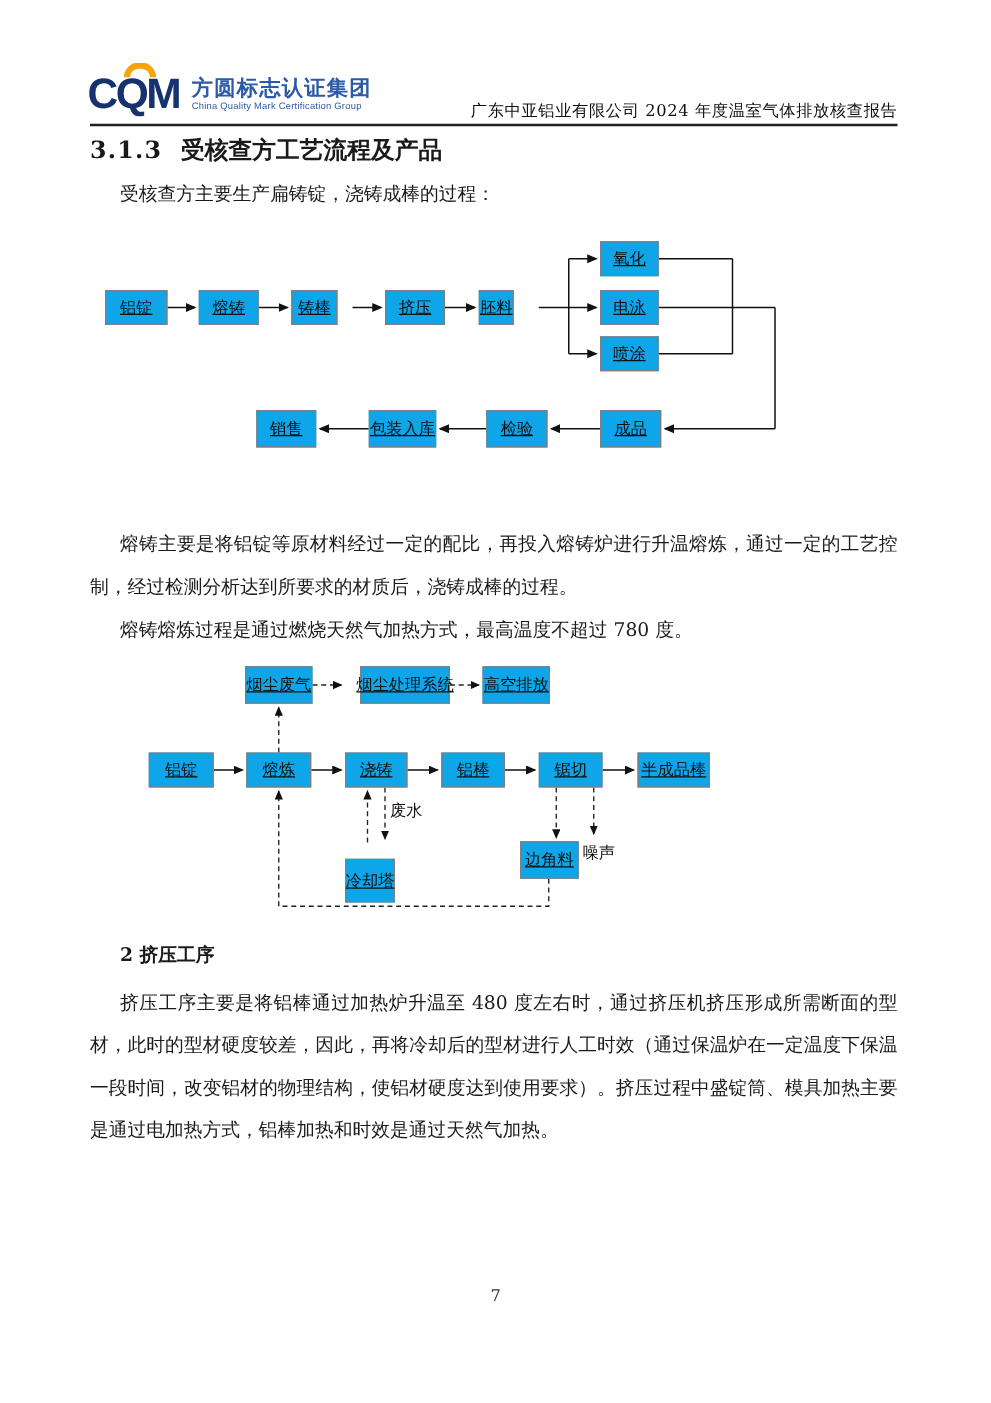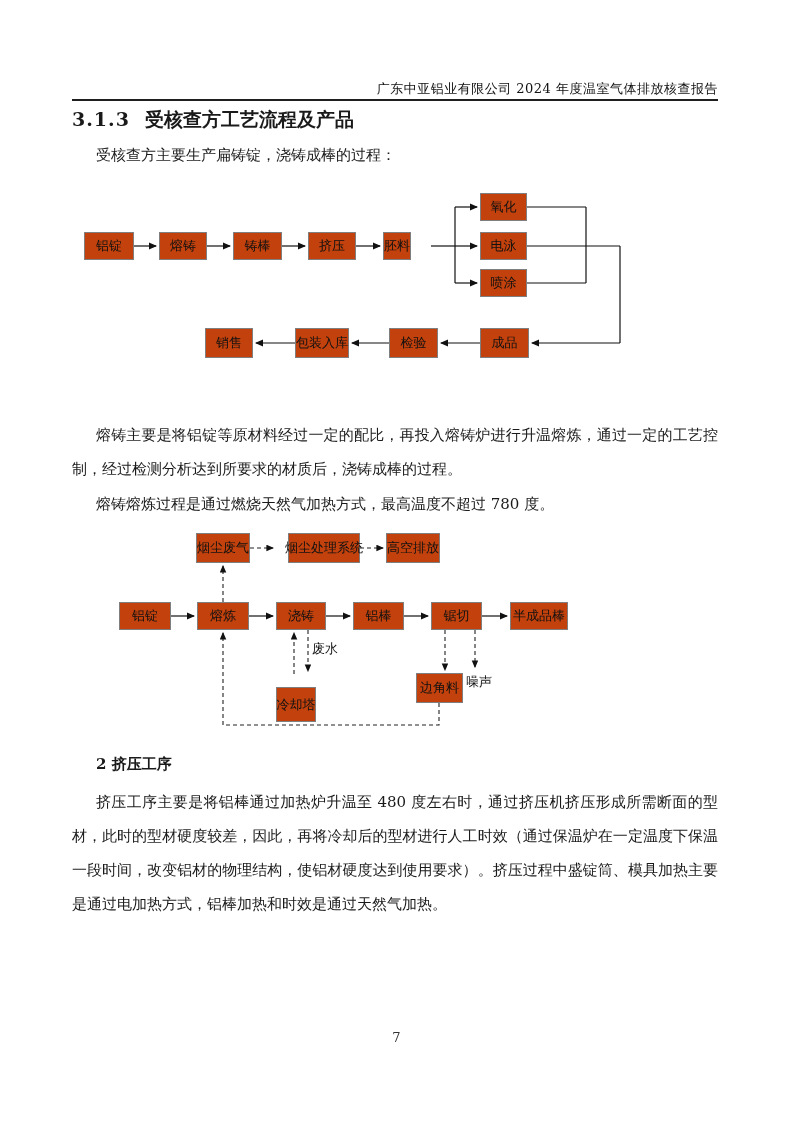--- a/index.html
+++ b/index.html
@@ -37,32 +37,43 @@
   .h313 .num{margin-right:15px;letter-spacing:1px;}
   .para{position:absolute;left:72px;width:646px;font-size:15px;line-height:34px;text-align:justify;}
   .indent{text-indent:1.6em;}
   .subhead{position:absolute;left:72px;width:646px;font-size:15px;font-weight:bold;text-indent:1.6em;}
   .pagenum{position:absolute;left:0;top:1030px;width:100%;text-align:center;font-size:13px;color:#333;}
   
   .flow{position:absolute;left:72px;width:646px;}
   .flow svg{position:absolute;left:0;top:0;}
   .fbox{
     position:absolute;
-    background:#c2410c;border:1px solid #7f7f7f;
+    background:#0ea5e9;border:1px solid #7f7f7f;
     display:flex;align-items:center;justify-content:center;
     font-size:13px;color:#111;white-space:nowrap;
     box-sizing:border-box;
+    text-decoration:underline;
   }
   .flabel{position:absolute;font-size:13px;color:#111;white-space:nowrap;}
 </style>
 </head>
 <body>
 
 <div class="page">
 
+  <div class="logo">
+    <div class="logo-cqm">
+      <span>CQM</span>
+      <span class="logo-arc"></span>
+    </div>
+    <div class="logo-right">
+      <div class="logo-cn">方圆标志认证集团</div>
+      <div class="logo-en">China Quality Mark Certification Group</div>
+    </div>
+  </div>
   <div class="doc-title">广东中亚铝业有限公司 2024 年度温室气体排放核查报告</div>
   <div class="header-rule"></div>
 
   <div class="h313">
     <span class="num">3.1.3</span><span>受核查方工艺流程及产品</span>
   </div>
 
   <div class="para indent" style="top:138px;">受核查方主要生产扁铸锭，浇铸成棒的过程：</div>
 
   <div class="flow" style="top:190px;height:178px;">
@@ -88,21 +99,21 @@
         <line x1="455" y1="56" x2="548" y2="56"></line>
         <line x1="548" y1="56" x2="548" y2="153"></line>
         <line x1="548" y1="153" x2="460" y2="153" marker-end="url(#ar1)"></line>
         <line x1="408" y1="153" x2="369" y2="153" marker-end="url(#ar1)"></line>
         <line x1="317" y1="153" x2="280" y2="153" marker-end="url(#ar1)"></line>
         <line x1="223" y1="153" x2="184" y2="153" marker-end="url(#ar1)"></line>
       </g>
     </svg>
     <div class="fbox" style="left:12px;top:42px;width:50px;height:28px">铝锭</div>
     <div class="fbox" style="left:87px;top:42px;width:48px;height:28px">熔铸</div>
-    <div class="fbox" style="left:161px;top:42px;width:49px;height:28px">铸棒</div>
+    <div class="fbox" style="left:161px;top:42px;width:37px;height:28px">铸棒</div>
     <div class="fbox" style="left:236px;top:42px;width:48px;height:28px">挤压</div>
     <div class="fbox" style="left:311px;top:42px;width:28px;height:28px">胚料</div>
     <div class="fbox" style="left:408px;top:3px;width:47px;height:28px">氧化</div>
     <div class="fbox" style="left:408px;top:42px;width:47px;height:28px">电泳</div>
     <div class="fbox" style="left:408px;top:79px;width:47px;height:28px">喷涂</div>
     <div class="fbox" style="left:133px;top:138px;width:48px;height:30px">销售</div>
     <div class="fbox" style="left:223px;top:138px;width:54px;height:30px">包装入库</div>
     <div class="fbox" style="left:317px;top:138px;width:49px;height:30px">检验</div>
     <div class="fbox" style="left:408px;top:138px;width:49px;height:30px">成品</div>
   </div>

